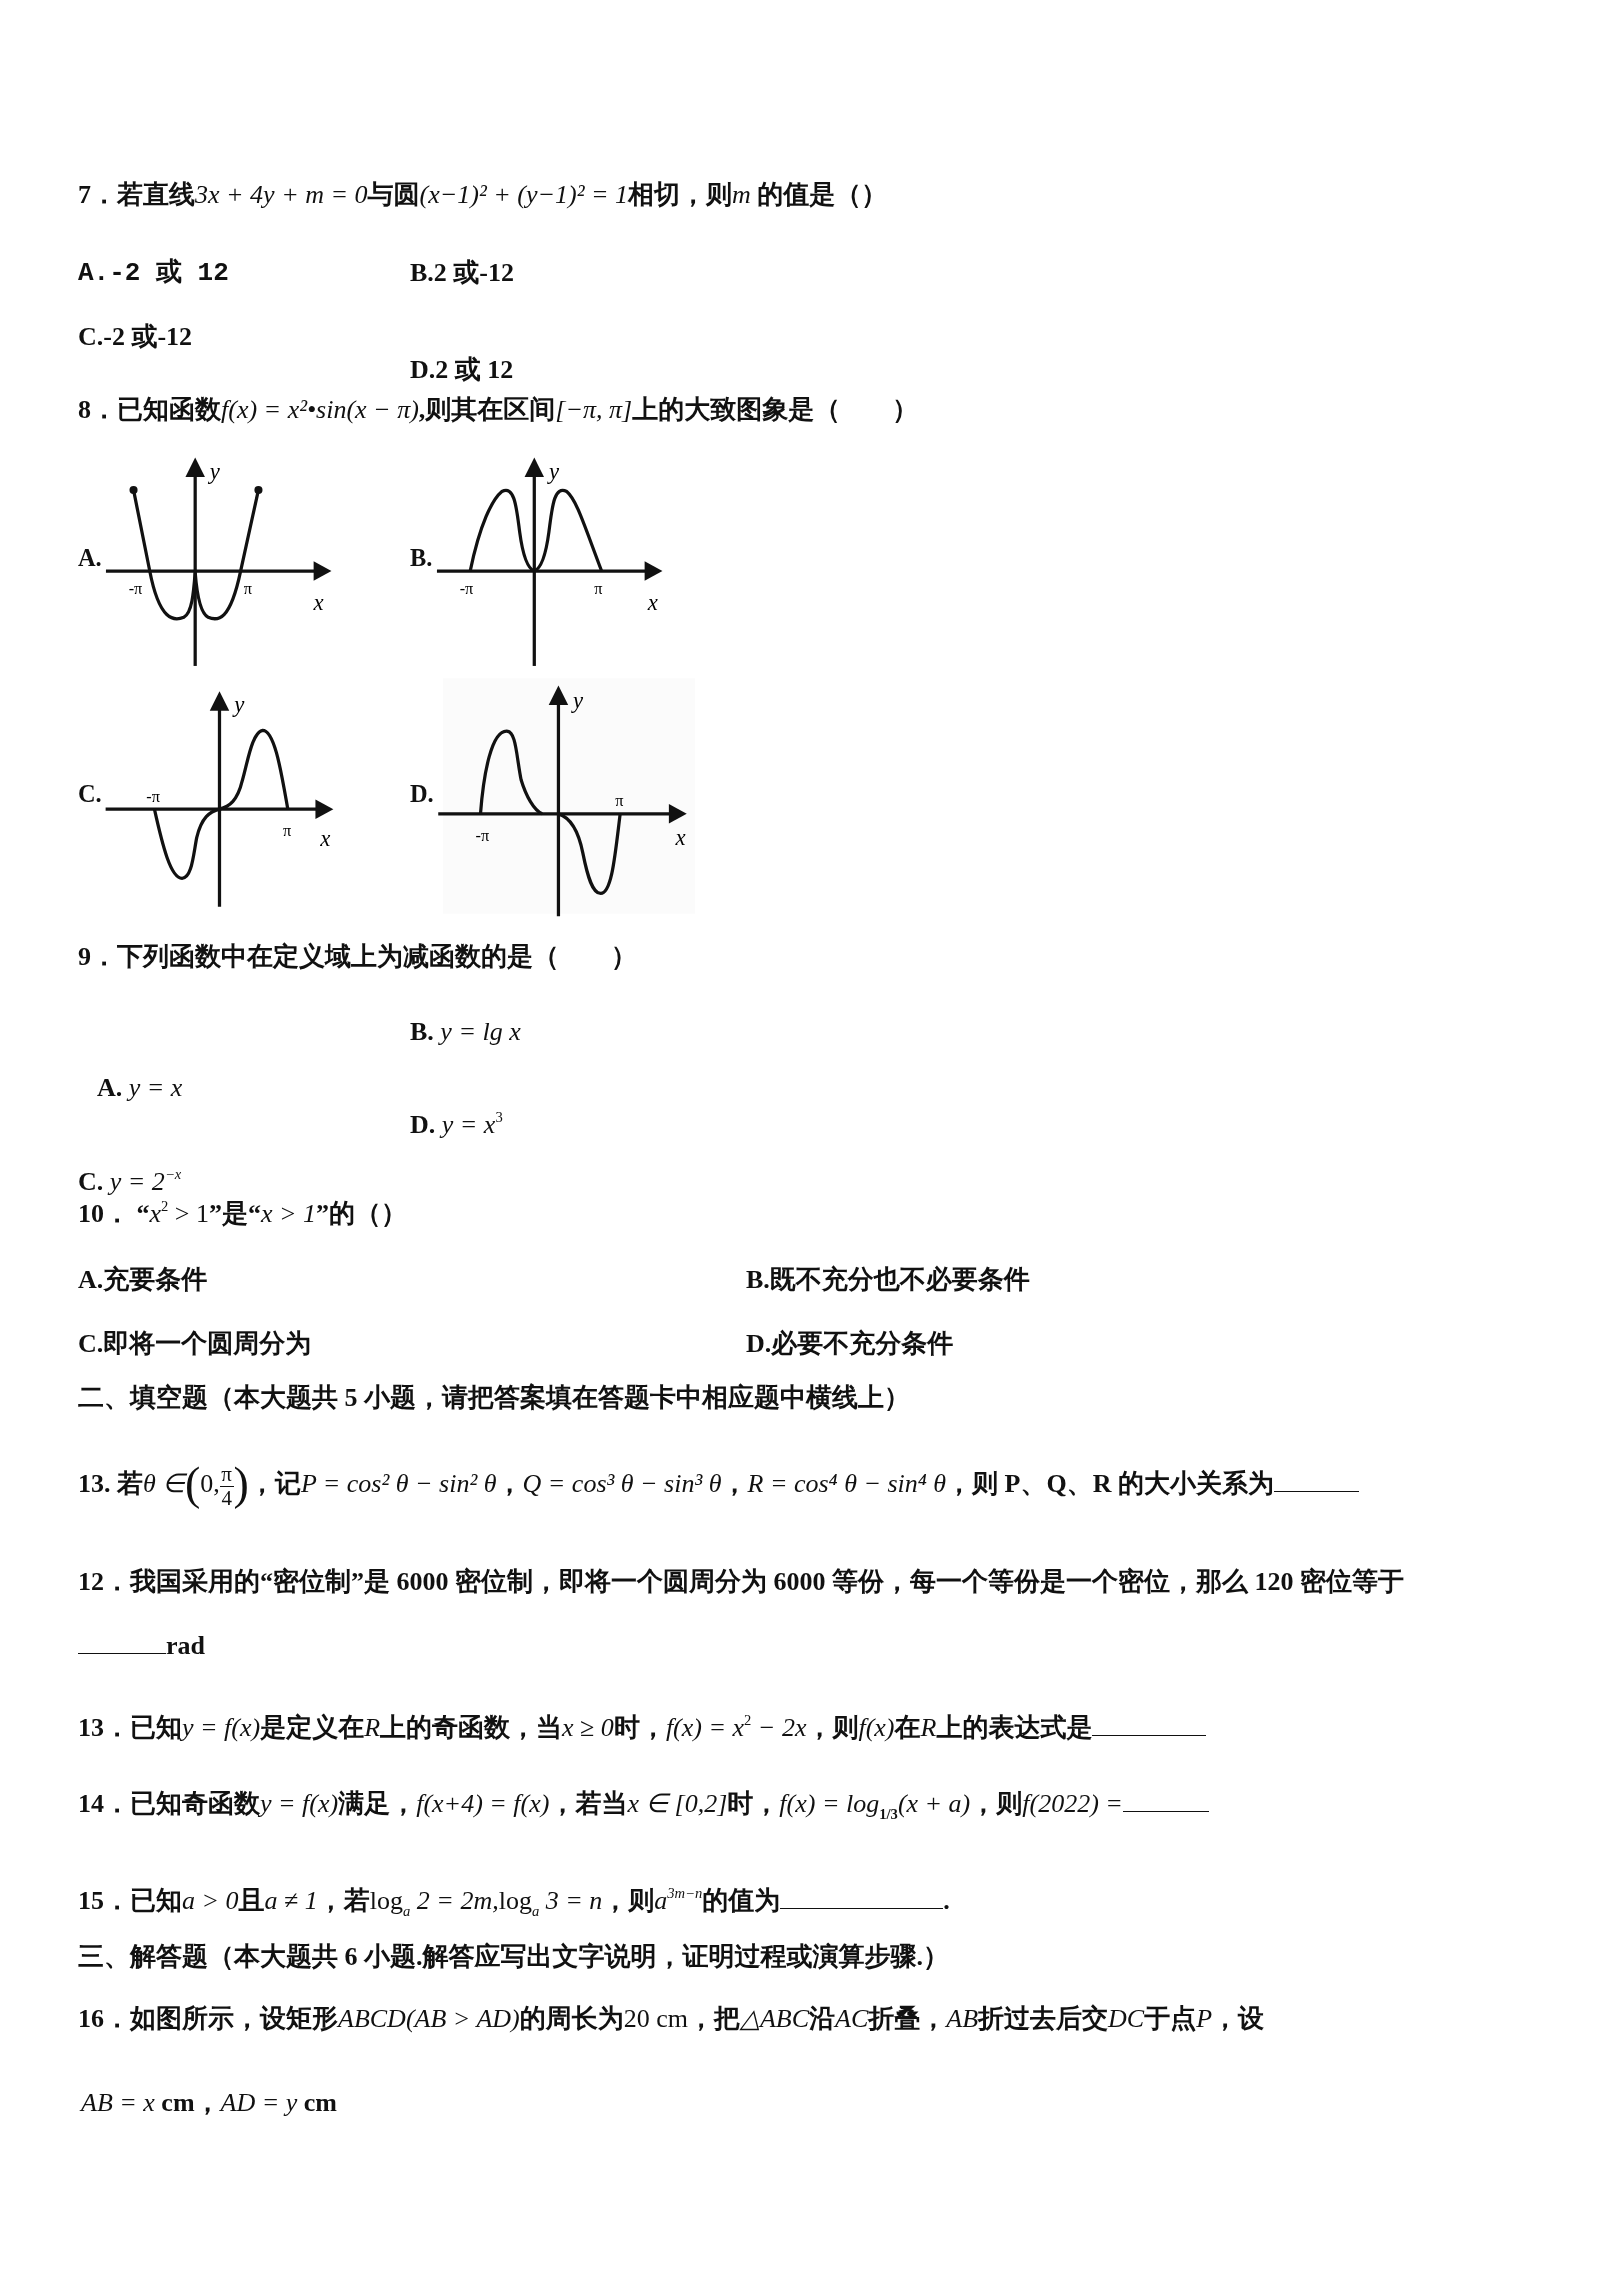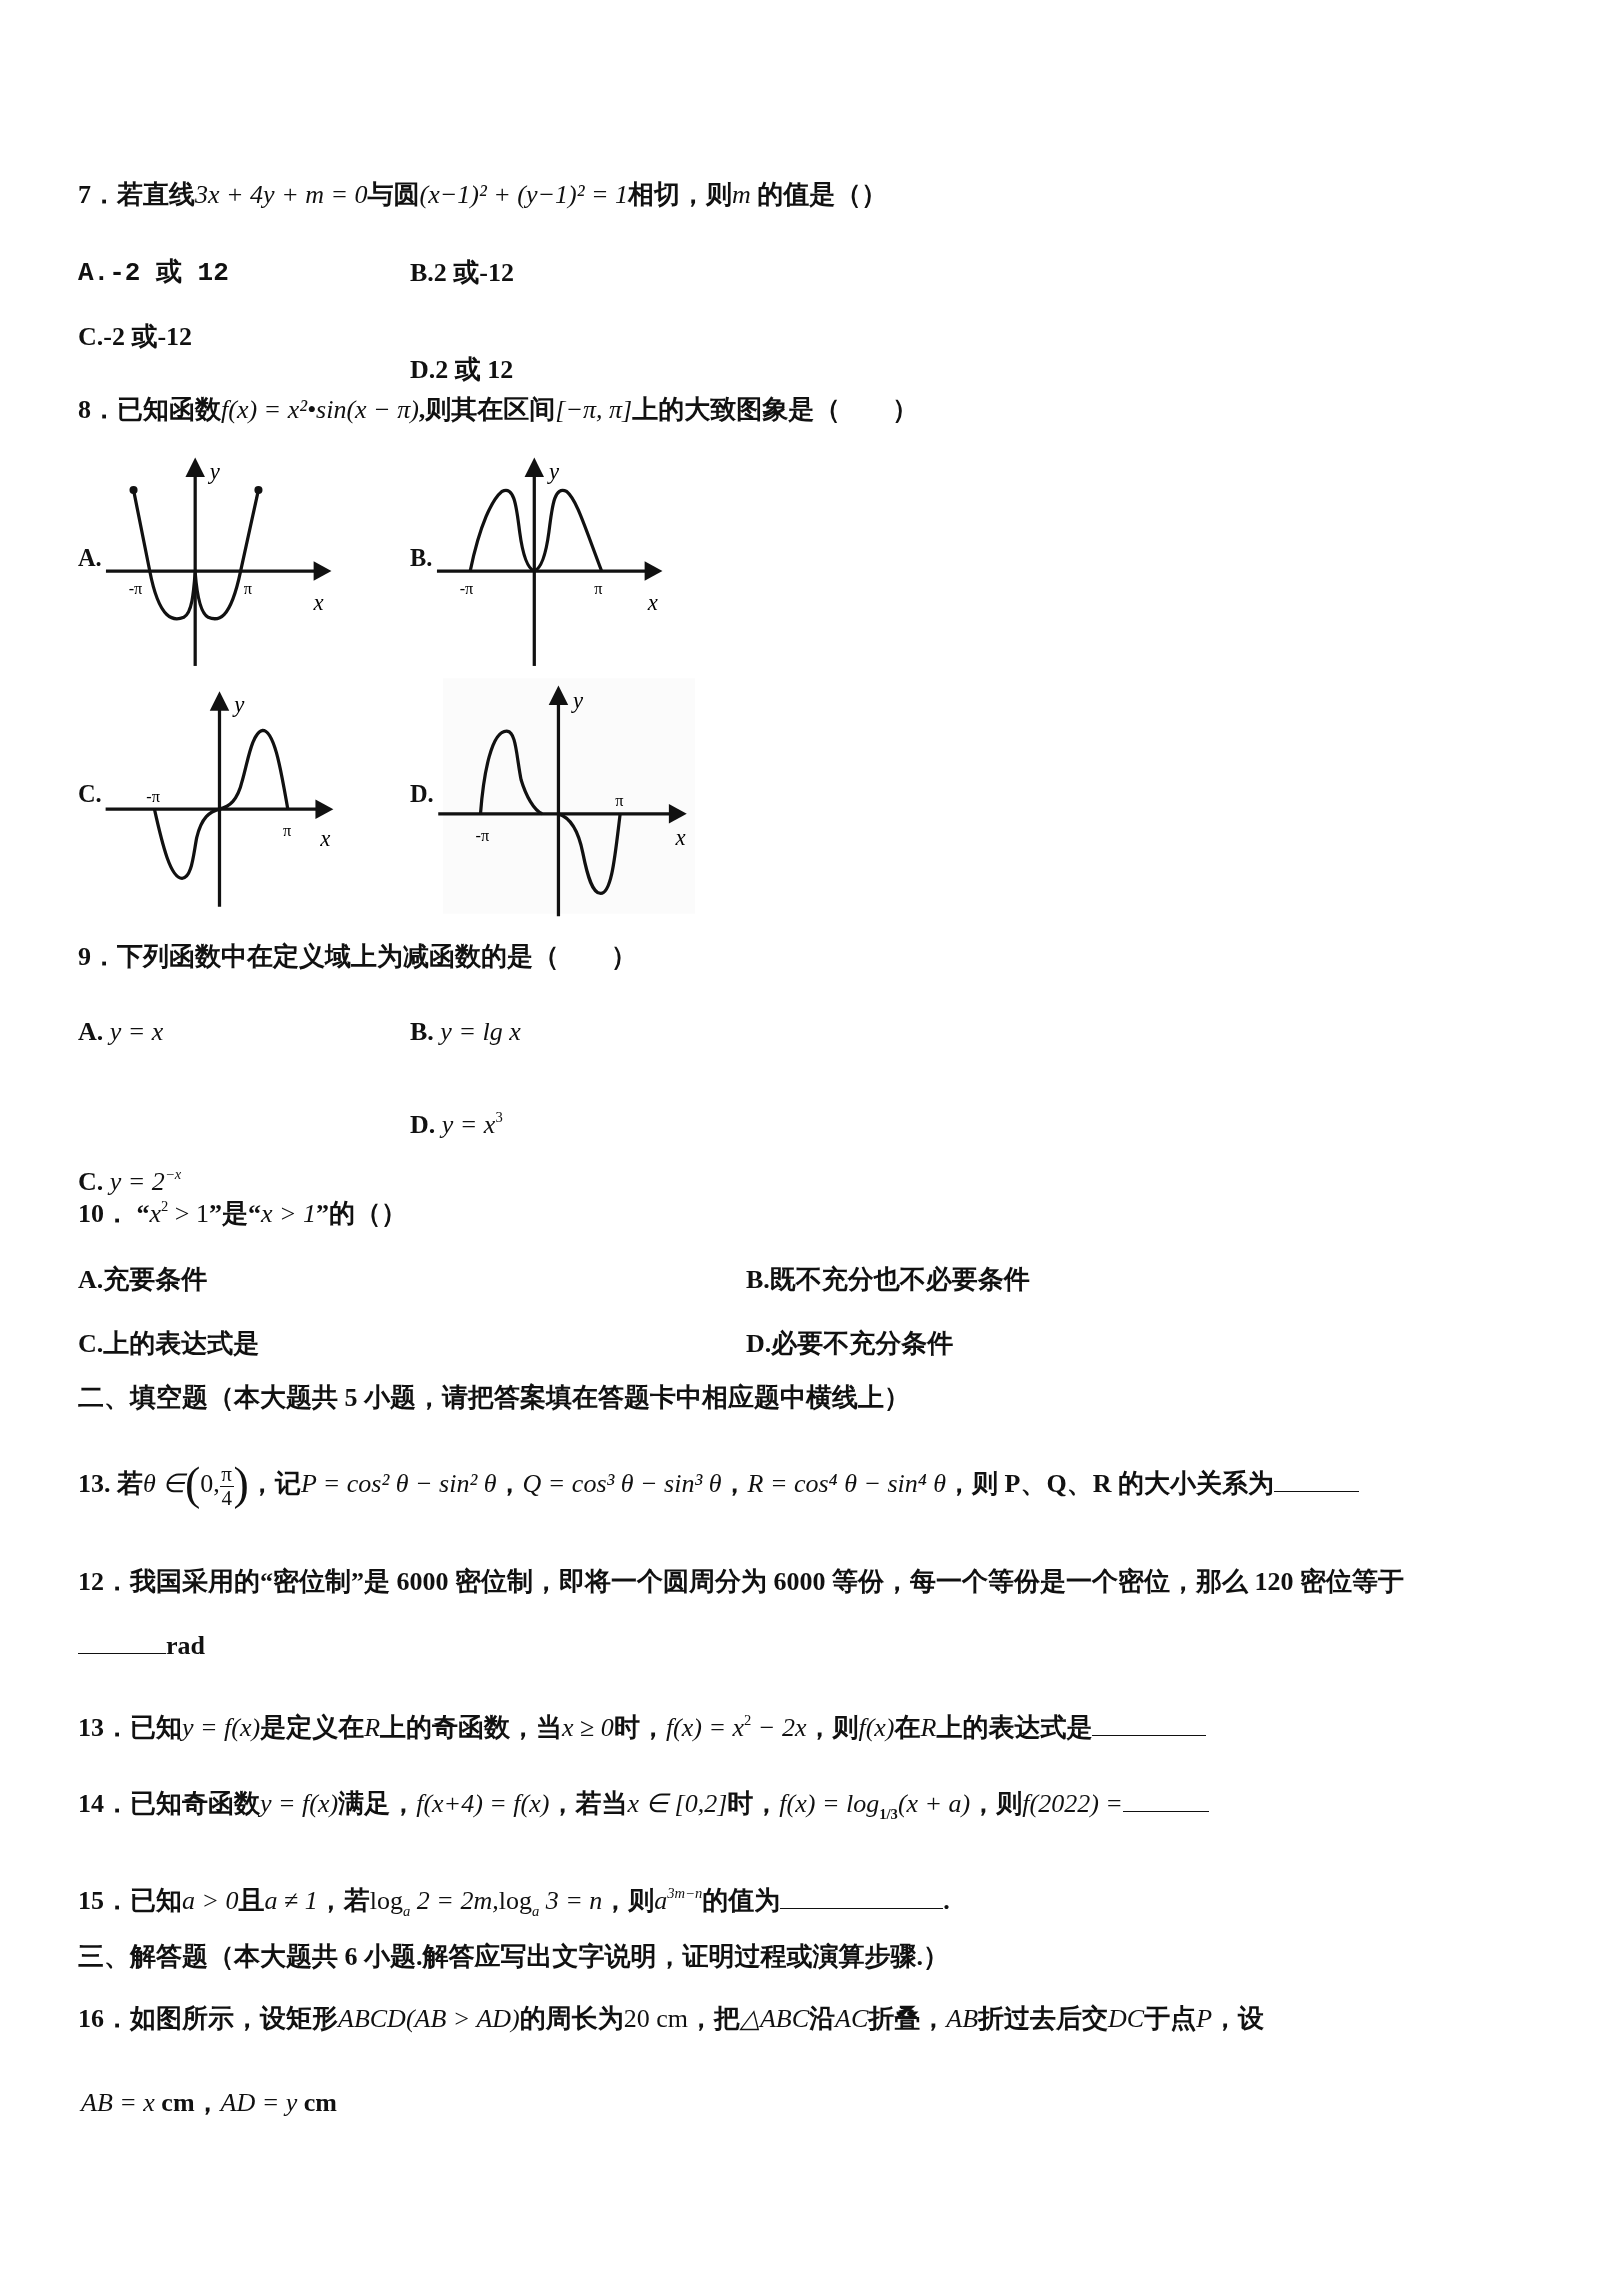--- a/index.html
+++ b/index.html
@@ -84,31 +84,31 @@
   <path d="M56,172 C60,120 70,70 88,70 C100,70 100,100 106,130 C112,150 122,168 132,172 M152,172 C165,176 176,190 182,220 C188,250 194,270 204,270 C218,270 222,220 228,172" fill="none" stroke="#111" stroke-width="4"></path>
   <text x="50" y="206" font-size="20">-π</text>
   <text x="222" y="162" font-size="20">π</text>
   <text x="296" y="210" font-size="28" font-style="italic">x</text>
   <text x="170" y="42" font-size="28" font-style="italic">y</text>
 </svg>
 
 <div class="line" style="top:939px;">
   <span>9．</span><span>下列函数中在定义域上为减函数的是（　　）</span>
 </div>
-<div class="line" style="top:1014px;"><span>A.</span> <span class="m">y = x</span></div>
+<div class="line" style="top:1070px;margin-left:19px;"><span>A.</span> <span class="m">y = x</span></div>
 <div class="line" style="top:1014px; left:410px;"><span>B.</span> <span class="m">y = lg x</span></div>
 <div class="line" style="top:1156px;"><span>C.</span> <span class="m">y = 2</span><sup class="m">−x</sup></div>
 <div class="line" style="top:1099px; left:410px;"><span>D.</span> <span class="m">y = x</span><sup>3</sup></div>
 
 <div class="line" style="top:1188px;">
   <span>10．</span> <span>“</span><span class="m">x</span><sup>2</sup><span class="n"> &gt; 1</span><span>”是“</span><span class="m">x &gt; 1</span><span>”的（）</span>
 </div>
 <div class="line" style="top:1262px;">A.充要条件</div>
 <div class="line" style="top:1262px; left:746px;">B.既不充分也不必要条件</div>
-<div class="line" style="top:1326px;">C.上的表达式是</div>
+<div class="line" style="top:1326px;">C.即将一个圆周分为</div>
 <div class="line" style="top:1326px; left:746px;">D.必要不充分条件</div>
 
 <div class="line" style="top:1380px;">二、填空题（本大题共 5 小题，请把答案填在答题卡中相应题中横线上）</div>
 
 <div class="line" style="top:1463px;">
   <span>13. </span><span>若</span><span class="m">θ ∈</span><span class="big-paren">(</span><span class="n">0,</span><span class="frac">
       <span class="bar">π</span>
       <span>4</span>
     </span><span class="big-paren">)</span><span>，记</span><span class="m">P = cos² θ − sin² θ</span>，<span class="m">Q = cos³ θ − sin³ θ</span>，<span class="m">R = cos⁴ θ − sin⁴ θ</span><span>，则 P、Q、R 的大小关系为</span><span class="blank" style="width:85px;"></span>
 </div>

